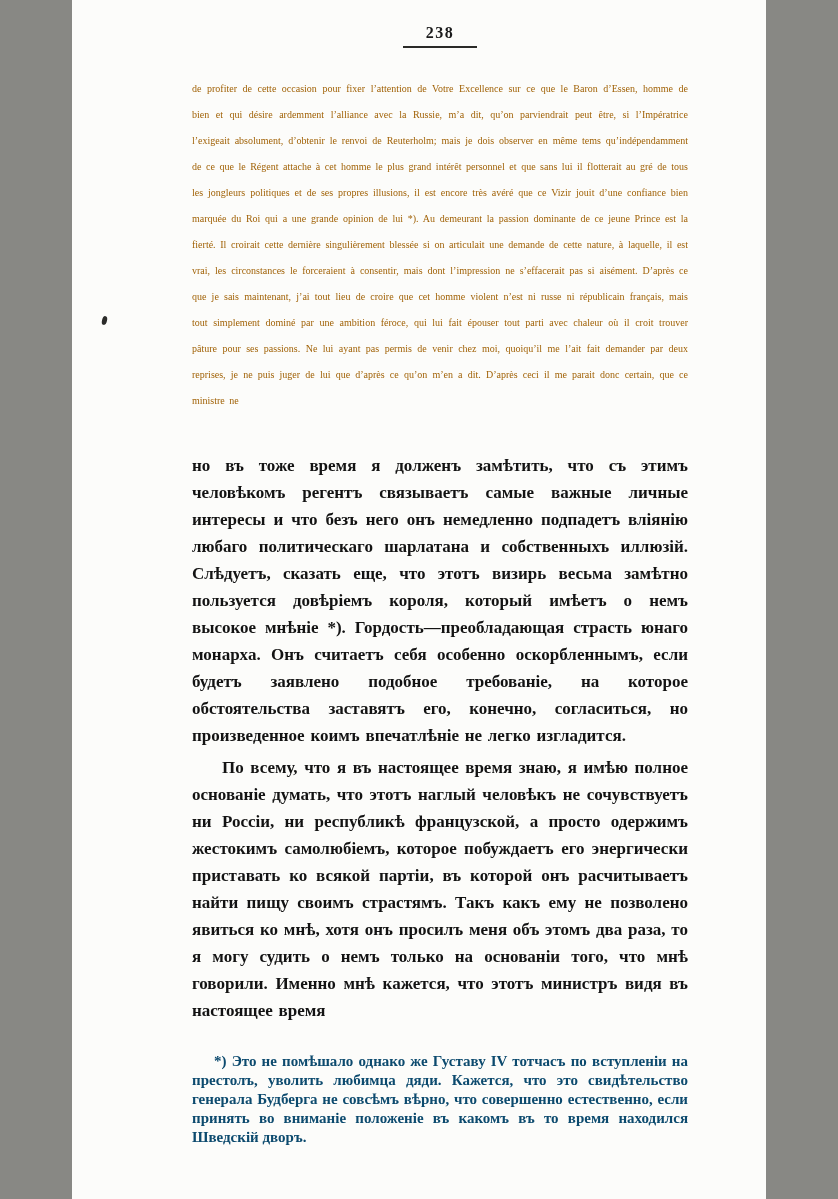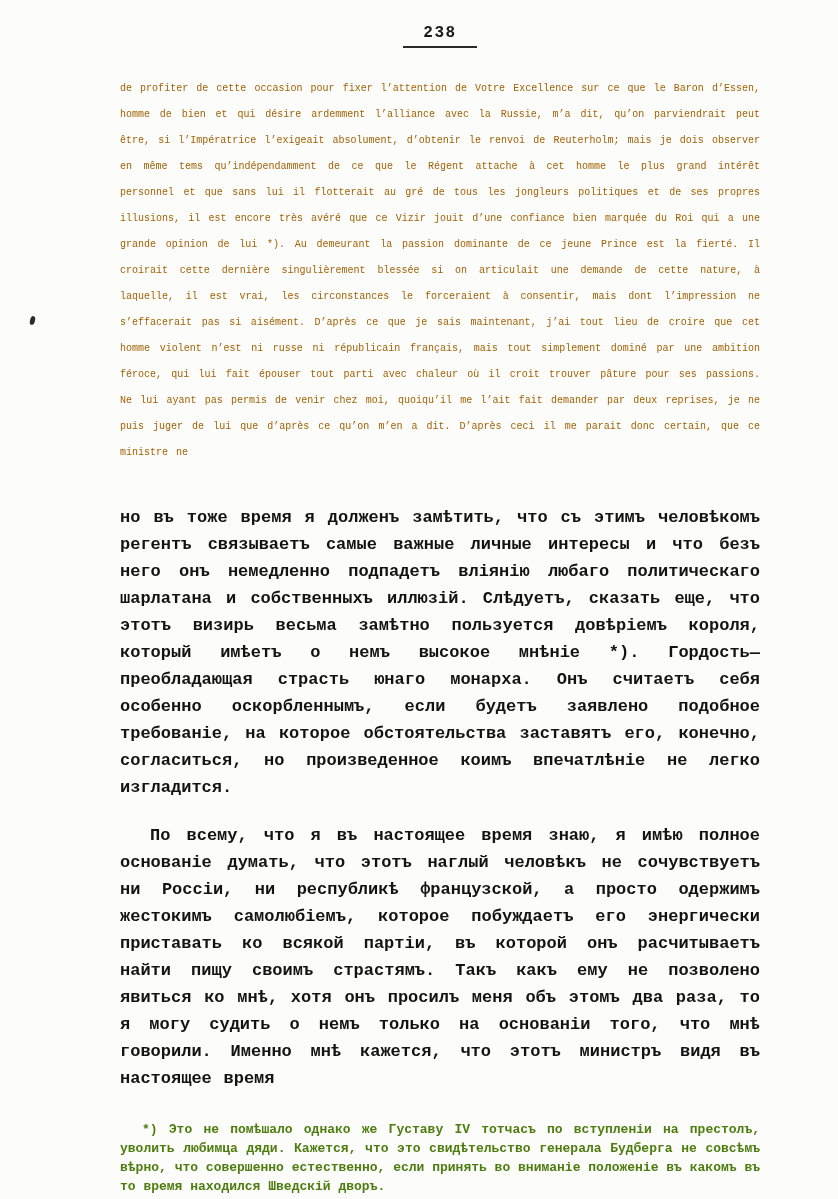--- a/index.html
+++ b/index.html
@@ -2,29 +2,29 @@
 <html><head>
 <meta charset="utf-8">
 <style>
   html, body {
     margin: 0;
     padding: 0;
     background: #888884;
   }
   .page {
     position: relative;
-    width: 838px;
+    width: 694px;
     height: 1199px;
     margin: 0 auto;
     background: #fcfcfa;
     color: #1b1b1b;
     box-sizing: border-box;
     padding: 24px 78px 0 120px;
     overflow: hidden;
-    font-family: Liberation Mono, monospace;
+    font-family: Liberation Serif, serif;
   }
   .page-header {
     text-align: center;
   }
   .page-number {
     display: inline-block;
     font-size: 16px;
     font-weight: bold;
     letter-spacing: 1.5px;
     color: #1a1a1a;
@@ -49,31 +49,31 @@
     font-size: 17px;
     line-height: 27px;
     text-align: justify;
     color: #131313;
     word-spacing: 1.5px;
   }
   .russian-first {
     margin-top: 38px;
   }
   .russian-second {
-    margin-top: 21px;
+    margin-top: 5px;
     text-indent: 30px;
   }
   .footnote {
     margin: 28px 0 0 0;
     font-weight: bold;
-    font-size: 13px;
+    font-size: 15px;
     line-height: 19px;
     text-align: justify;
     text-indent: 22px;
-    color: #4d7c0f;
+    color: #0c4a6e;
   }
   .ink-mark {
     position: absolute;
     left: 30px;
     top: 316px;
     width: 5px;
     height: 9px;
     background: #2c2c2a;
     border-radius: 50% 50% 50% 50%;
     transform: rotate(14deg);

